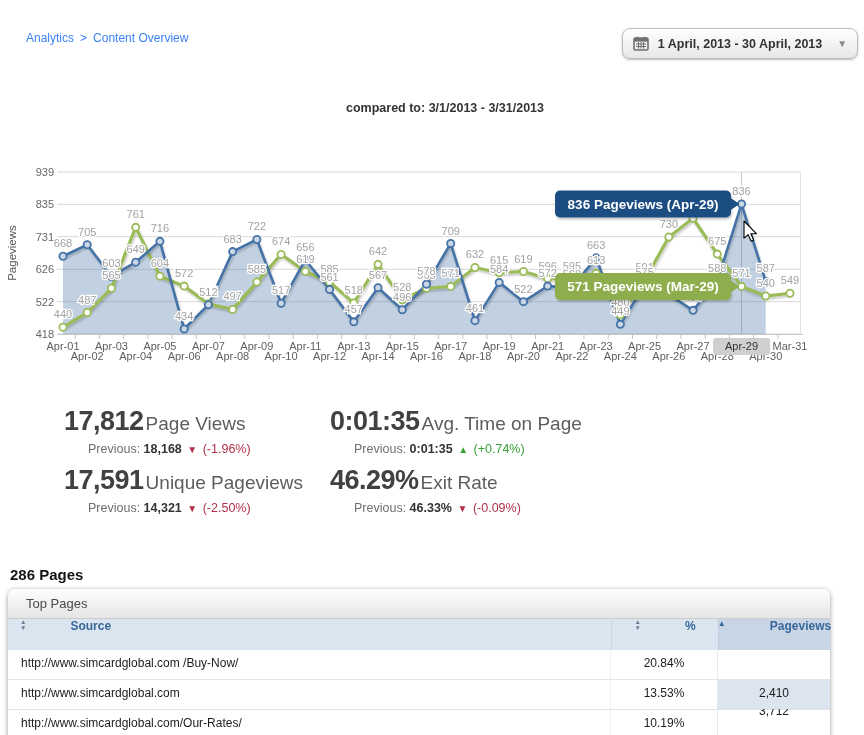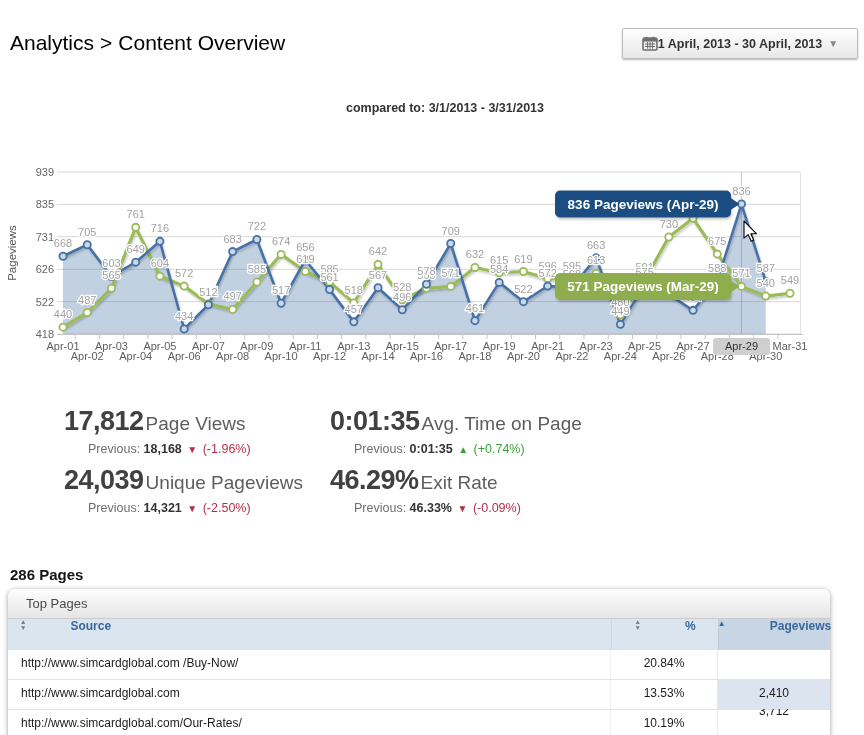--- a/index.html
+++ b/index.html
@@ -1,26 +1,26 @@
 <!DOCTYPE html>
 <html><head>
 <meta charset="utf-8">
 <style>
   * { margin:0; padding:0; box-sizing:border-box; }
   html,body { width:864px; height:735px; overflow:hidden; background:#fff;
     font-family:"Liberation Sans", sans-serif; position:relative; }
 
-  .breadcrumb { position:absolute; left:10px; top:31px; font-size:21px; color:#000000; }
+  .breadcrumb { position:absolute; left:26px; top:31px; font-size:12px; color:#3b82f6; }
   .breadcrumb .sep { margin:0 6px; }
 
   .datebtn { position:absolute; left:622px; top:28px; width:236px; height:31px;
-    border:1px solid #bdbdbd; border-radius:2px;
+    border:1px solid #bdbdbd; border-radius:8px;
     background:linear-gradient(#ffffff,#e7e7e7);
     box-shadow:0 1px 2px rgba(0,0,0,0.28);
-    display:flex; align-items:center; justify-content:center; gap:0;
+    display:flex; align-items:center; justify-content:center; gap:9px;
     font-size:12.5px; font-weight:bold; color:#333; cursor:pointer; }
   .datebtn .dd { color:#8a8a8a; font-size:10px; margin-left:6px; }
 
   .subtitle { position:absolute; left:30px; top:101px; width:830px; text-align:center;
     font-size:12.5px; font-weight:bold; color:#333; }
 
   #chart-svg { position:absolute; left:0; top:160px;
     font-family:"Liberation Sans", sans-serif; }
 
   .stats-col { position:absolute; top:406px; }
@@ -305,21 +305,21 @@
     <text x="643.024" y="291.126103646833" text-anchor="middle" fill="#ffffff" font-size="13.5" font-weight="bold">571 Pageviews (Mar-29)</text>
     <path d="M744 221 L744 238.2 L748.2 234.6 L751.2 241.3 L753.7 240.2 L750.9 233.7 L756.4 233.7 Z" fill="#ffffff" stroke="#000000" stroke-width="1.1" stroke-linejoin="round"></path>
   </svg>
 
 <div class="stats-col stats-left">
   <div class="stat-block">
     <span class="big-num">17,812</span><span class="big-label">Page Views</span>
     <div class="prev-line"><span>Previous:</span> <span class="prev-val">18,168</span> <span class="tri neg">▼</span> <span class="neg">(-1.96%)</span></div>
   </div>
   <div class="stat-block">
-    <span class="big-num">24,039</span><span class="big-label">Unique Pageviews</span>
+    <span class="big-num">17,591</span><span class="big-label">Unique Pageviews</span>
     <div class="prev-line"><span>Previous:</span> <span class="prev-val">14,321</span> <span class="tri neg">▼</span> <span class="neg">(-2.50%)</span></div>
   </div>
 </div>
 
 <div class="stats-col stats-right">
   <div class="stat-block">
     <span class="big-num">0:01:35</span><span class="big-label">Avg. Time on Page</span>
     <div class="prev-line"><span>Previous:</span> <span class="prev-val">0:01:35</span> <span class="tri pos">▲</span> <span class="pos">(+0.74%)</span></div>
   </div>
   <div class="stat-block">

